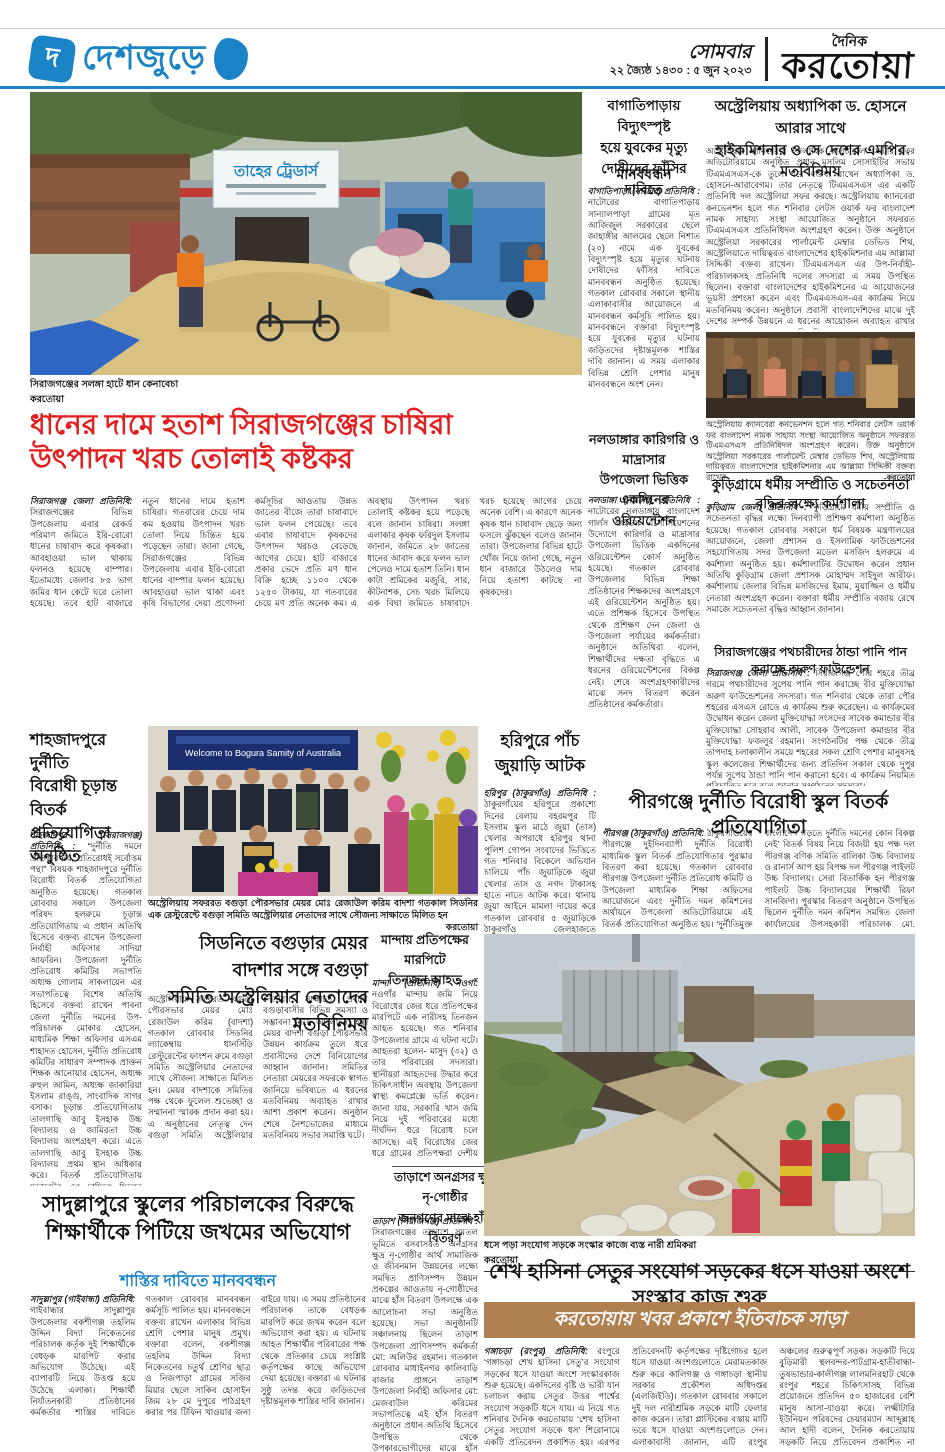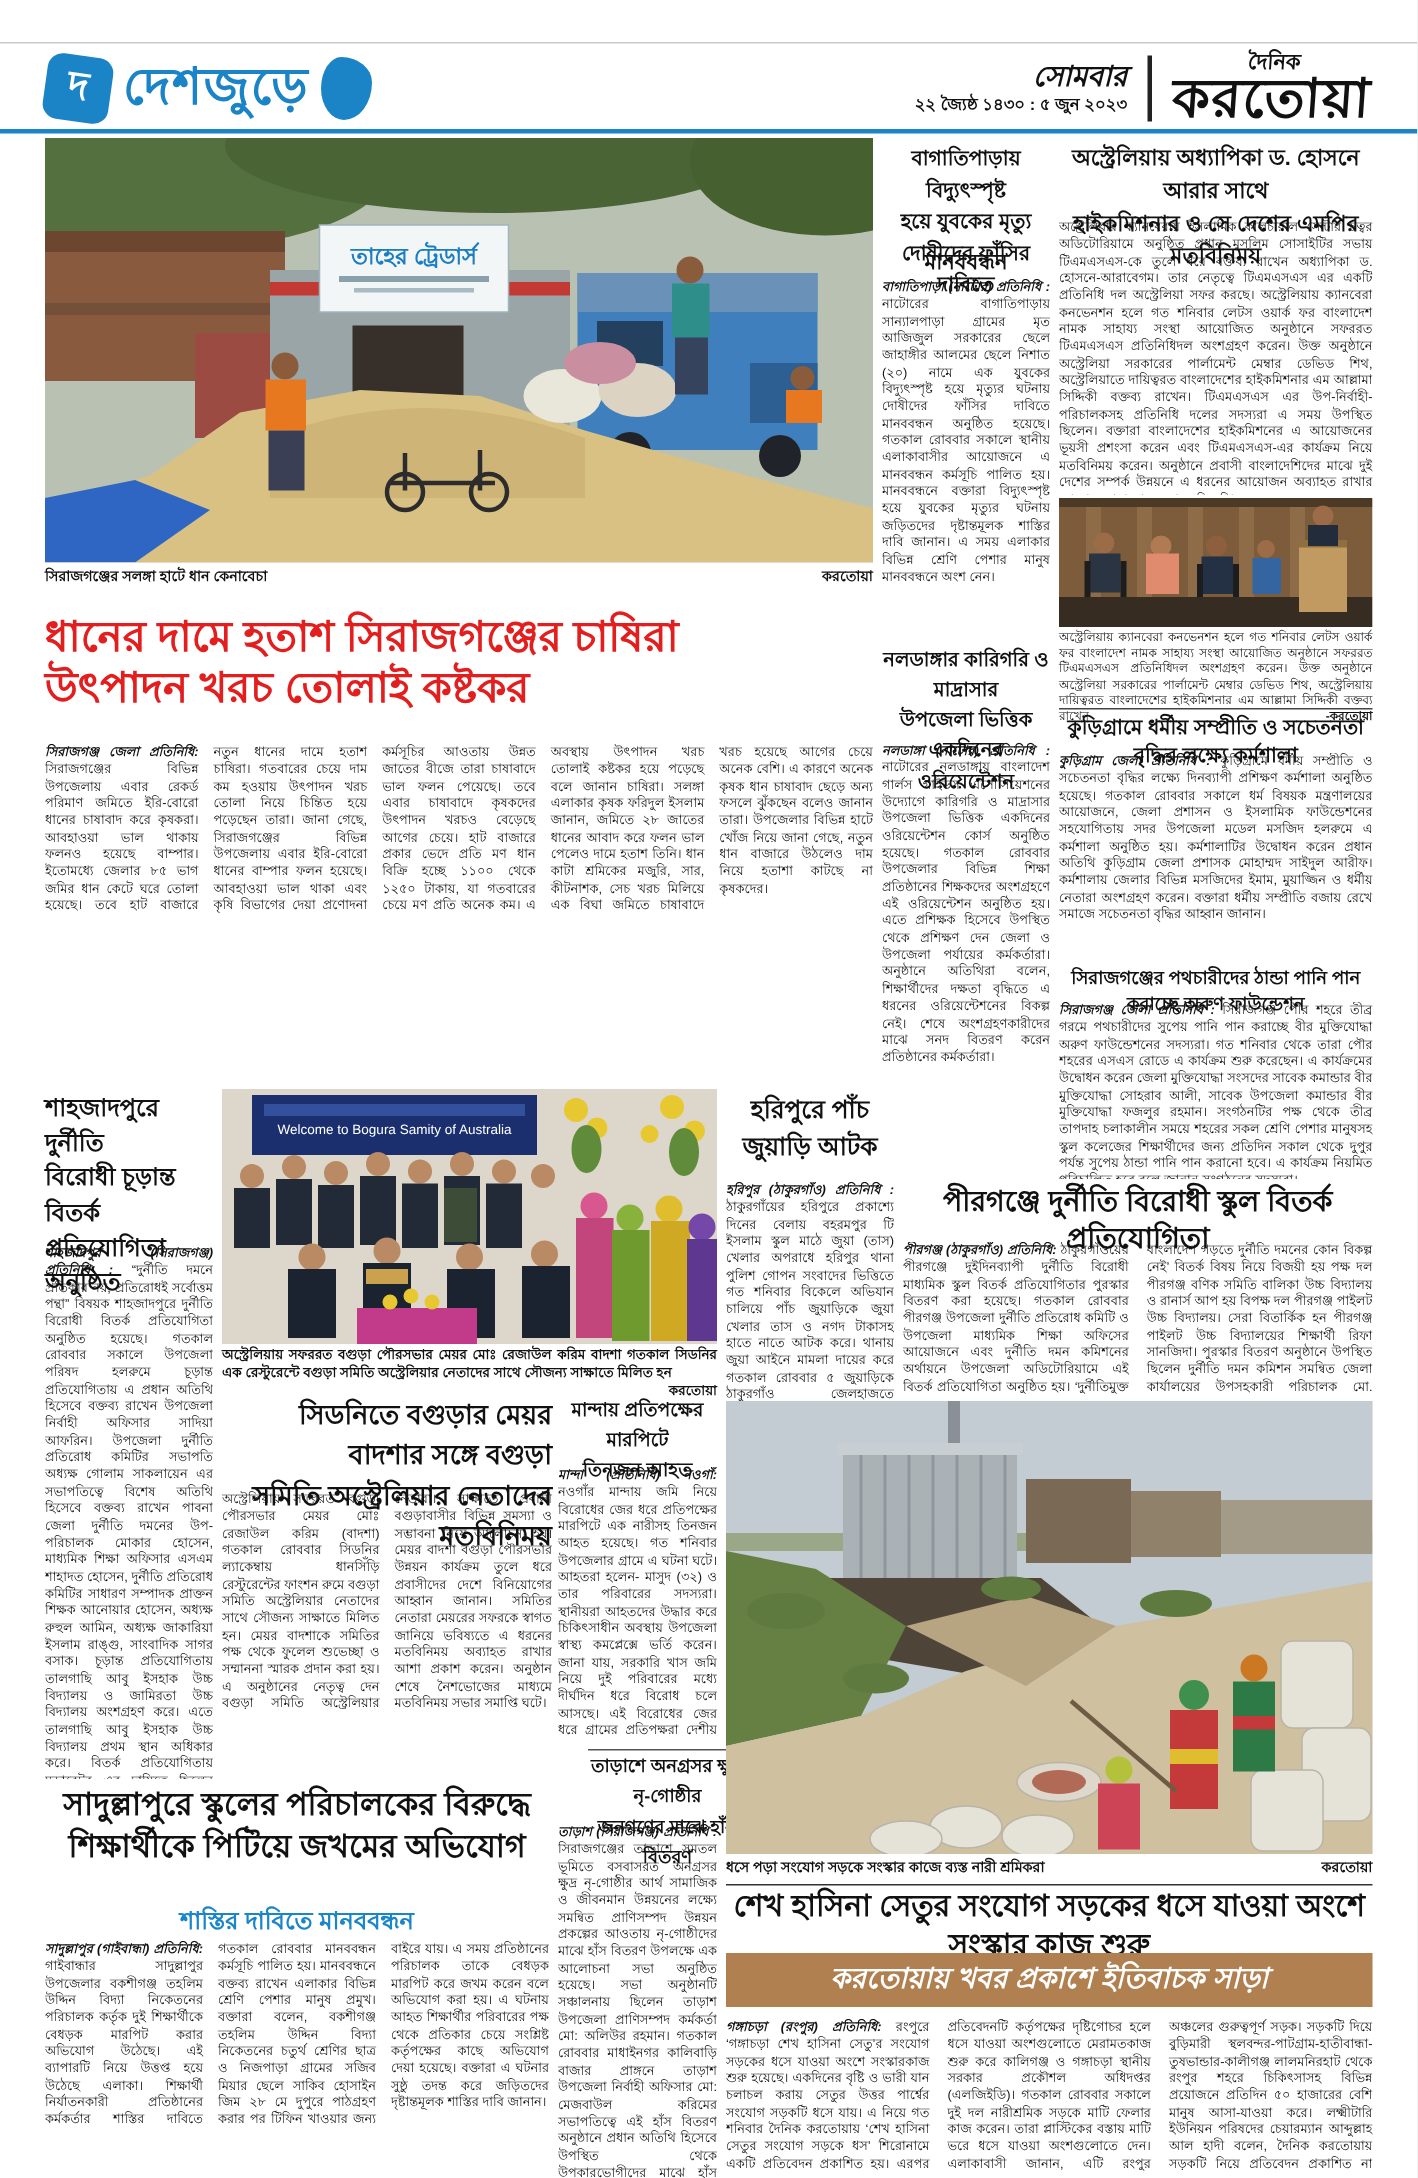--- a/index.html
+++ b/index.html
@@ -18,21 +18,21 @@
   .mast-right{display:flex;align-items:center;gap:14px;}
   .day-date{text-align:right;line-height:1.25;}
   .day{font-size:19px;font-weight:bold;font-style:italic;}
   .date{font-size:11px;font-weight:bold;}
   .mast-div{width:3px;height:44px;background:#222;}
   .brand{line-height:1;text-align:center;transform:skewX(-4deg);}
   .brand-top{font-size:14px;font-weight:bold;}
   .brand-main{font-size:36px;font-weight:bold;letter-spacing:1px;}
   .blue-rule{left:0;top:86px;width:945px;border-top:3px solid #1b84c6;}
   
-  .cap{font-size:9.5px;font-weight:bold;display:flex;justify-content:space-between;}
+  .cap{font-size:9.5px;font-weight:bold;display:flex;justify-content:space-between;flex-direction:column;}
   .body{font-size:8.6px;line-height:1.32;text-align:justify;}
   .dl{font-weight:bold;font-style:italic;}
   .h-black{font-weight:bold;color:#111;text-align:center;}
   .photo{background:#cfcac0;overflow:hidden;}
   svg{display:block;}
   .credit{font-weight:bold;}
 </style>
 </head>
 <body>
 

